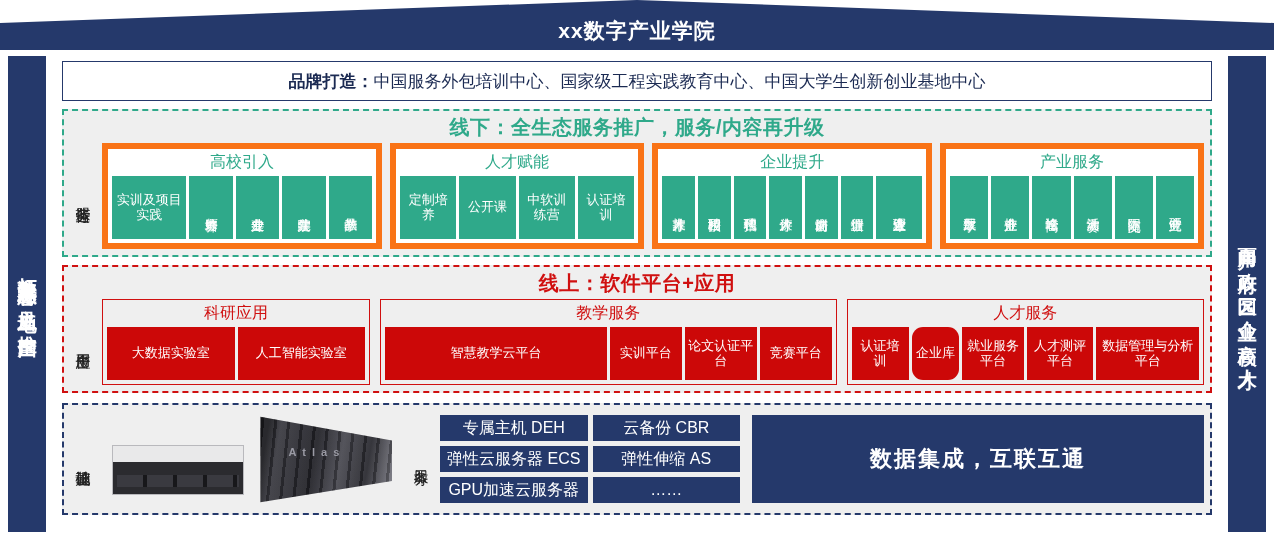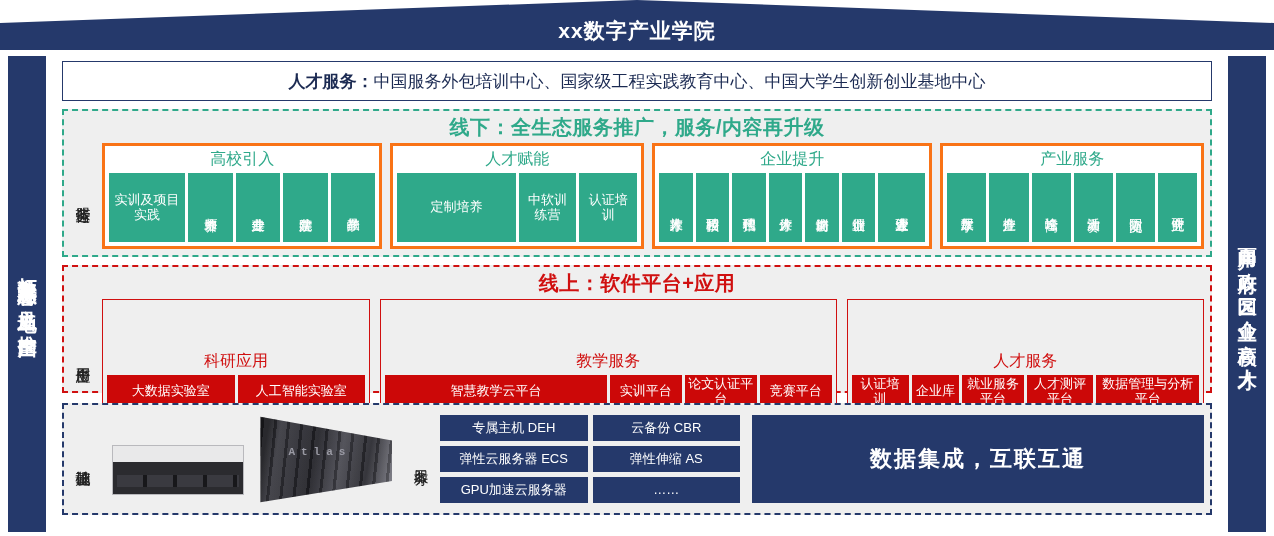--- a/index.html
+++ b/index.html
@@ -83,36 +83,36 @@
     writing-mode:vertical-rl;text-orientation:upright;
     font-size:15px;color:#222;line-height:1.05;letter-spacing:0px;
   }
 
   
   .panel{
     background:#fff;box-sizing:border-box;
     display:flex;flex-direction:column;
     padding:2px 4px 4px 4px;
   }
-  .panel-green{border:3px solid #f97316;}
+  .panel-green{border:6px solid #f97316;}
   .panel-red{border:1px solid #d01010;background:#efefef;}
   .panel-head{text-align:center;font-size:16px;padding:1px 0 3px 0;}
   .ph-green{color:#2fa98a;}
-  .ph-red{color:#d01010;margin-top:48px;}
+  .ph-red{color:#d01010;}
   .panel-rows{flex:1;display:flex;flex-direction:row;gap:3px;}
   .row{display:flex;gap:3px;flex:1;}
 
   .chip{
     display:flex;align-items:center;justify-content:center;
     text-align:center;color:#fff;font-size:13px;line-height:1.12;
     box-sizing:border-box;padding:2px 3px;
   }
   .chip-green{background:#2fa98a;}
   .chip-red{background:#cc0808;}
-  .chip-navy{background:#25396b;font-size:13px;}
+  .chip-navy{background:#25396b;font-size:16px;}
   .chip-v2{
     writing-mode:vertical-rl;text-orientation:upright;
     line-height:1.05;font-size:13px;
   }
 
   
   .infra-body{flex:1;display:flex;align-items:center;padding:4px 6px;gap:6px;}
   .servers{
     flex:0 0 300px;height:100%;position:relative;
     display:flex;align-items:flex-end;justify-content:center;gap:8px;
@@ -123,21 +123,20 @@
     border:1px solid #b9b9bd;position:relative;
   }
   .srv-rack::after{
     content:"";position:absolute;left:4px;right:4px;top:60%;height:26%;
     background:repeating-linear-gradient(90deg,#3a3a40 0 26px,#17171a 26px 30px);
   }
   .srv-atlas{
     width:140px;height:92px;margin-bottom:4px;position:relative;
     background:linear-gradient(100deg,#1c1c20 0 12%,#3b3b42 20%,#232329 45%,#4a4a52 62%,#2a2a30 80%,#85858e 100%);
     clip-path:polygon(6% 4%, 100% 30%, 100% 74%, 6% 97%);
-    font-family:Liberation Mono, monospace;
   }
   .srv-atlas::before{
     content:"";position:absolute;inset:0;
     background:repeating-linear-gradient(96deg,rgba(255,255,255,.06) 0 10px,rgba(0,0,0,.25) 10px 13px);
   }
   .srv-atlas-label{
     position:absolute;left:26%;top:36%;color:#9a9aa4;font-size:11px;
     letter-spacing:6px;font-weight:bold;
   }
 
@@ -170,21 +169,21 @@
   </div>
 
   <div class="rail rail-right">
     <div class="rail-text">面向用户 政府 园区 企业 高校 人才</div>
   </div>
 
   <div class="center">
 
     <div class="brand">
       <div class="brand-text">
-        <b>人才服务：</b><span>中国服务外包培训中心、国家级工程实践教育中心、中国大学生创新创业基地中心</span>
+        <b>品牌打造：</b><span>中国服务外包培训中心、国家级工程实践教育中心、中国大学生创新创业基地中心</span>
       </div>
     </div>
 
     <div class="band band-green">
       <div class="band-title t-green">线下：全生态服务推广，服务/内容再升级</div>
       <div class="band-body">
         <div class="vlabel">
           <span>运营服务</span>
         </div>
         <div style="flex:1;display:flex;gap:8px;">
@@ -200,20 +199,21 @@
                 <div class="chip chip-green chip-v2" style="flex:.85;">教学产品</div>
               </div>
             </div>
           </div>
 
           <div class="panel panel-green" style="flex:2.45;">
             <div class="panel-head ph-green">人才赋能</div>
             <div class="panel-rows">
               <div class="row">
                 <div class="chip chip-green" style="flex:1;">定制培养</div>
+                <div class="chip chip-green" style="flex:1;">公开课</div>
               </div>
               <div class="row">
                 <div class="chip chip-green" style="flex:1;">中软训练营</div>
                 <div class="chip chip-green" style="flex:1;">认证培训</div>
               </div>
             </div>
           </div>
 
           <div class="panel panel-green" style="flex:2.72;">
             <div class="panel-head ph-green">企业提升</div>
@@ -278,21 +278,21 @@
                 <div class="chip chip-red" style="flex:1;">竞赛平台</div>
               </div>
             </div>
           </div>
 
           <div class="panel panel-red" style="flex:3.5;">
             <div class="panel-head ph-red">人才服务</div>
             <div class="panel-rows">
               <div class="row">
                 <div class="chip chip-red" style="flex:1.1;">认证培训</div>
-                <div class="chip chip-red" style="flex:.9;">企业库</div>
+                <div class="chip chip-red" style="flex:.9;border-radius:11px;">企业库</div>
                 <div class="chip chip-red" style="flex:1.2;">就业服务平台</div>
               </div>
               <div class="row">
                 <div class="chip chip-red" style="flex:1;">人才测评平台</div>
                 <div class="chip chip-red" style="flex:1.6;">数据管理与分析平台</div>
               </div>
             </div>
           </div>
 
         </div>

